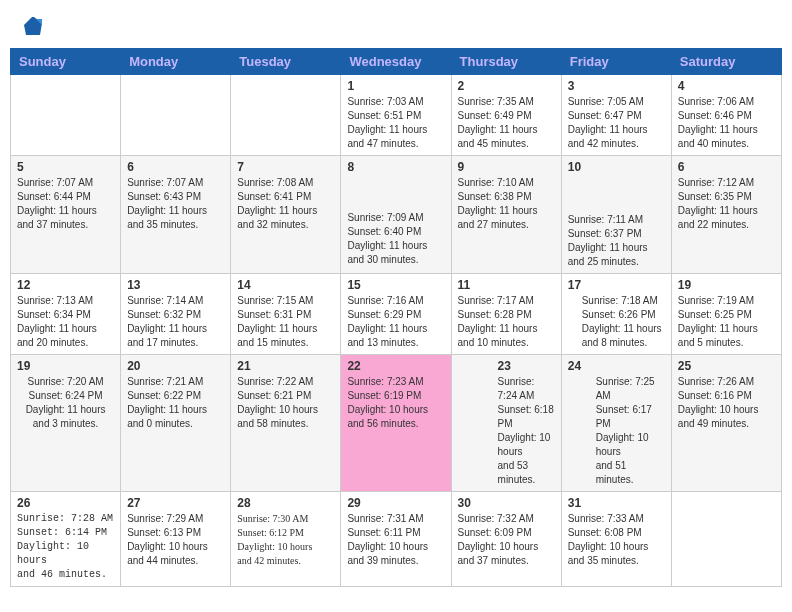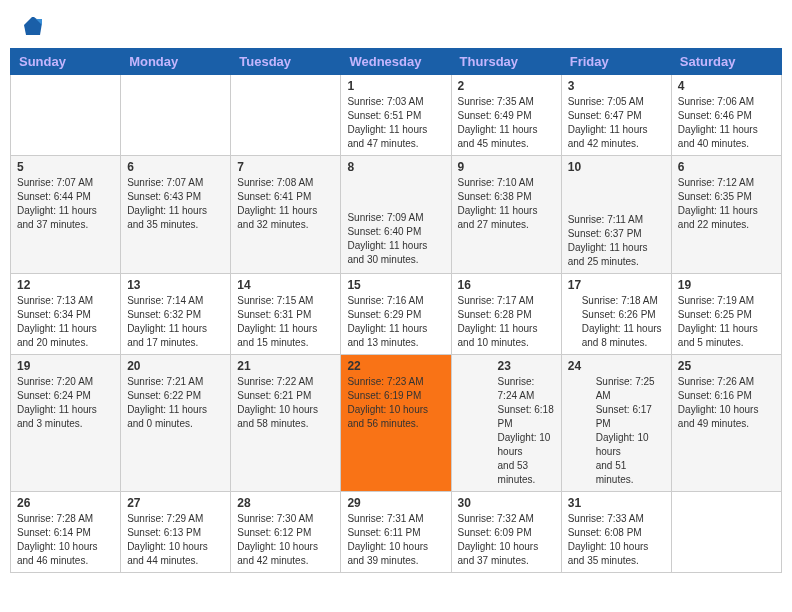--- a/index.html
+++ b/index.html
@@ -215,21 +215,21 @@
 and 15 minutes.</div>
         </td>
         <td>
           <div class="day-number">15</div>
           <div class="day-info" style="white-space: pre-line;">Sunrise: 7:16 AM
 Sunset: 6:29 PM
 Daylight: 11 hours
 and 13 minutes.</div>
         </td>
         <td>
-          <div class="day-number">16</div>
+          <div class="day-number">11</div>
           <div class="day-info" style="white-space: pre-line;">Sunrise: 7:17 AM
 Sunset: 6:28 PM
 Daylight: 11 hours
 and 10 minutes.</div>
         </td>
         <td>
           <div class="day-number">17</div>
           <div class="day-info" style="white-space: pre-line; margin-left: 14px;">Sunrise: 7:18 AM
 Sunset: 6:26 PM
 Daylight: 11 hours
@@ -239,40 +239,40 @@
           <div class="day-number">19</div>
           <div class="day-info" style="white-space: pre-line;">Sunrise: 7:19 AM
 Sunset: 6:25 PM
 Daylight: 11 hours
 and 5 minutes.</div>
         </td>
       </tr>
       <tr>
         <td style="background: rgb(245, 245, 245);">
           <div class="day-number">19</div>
-          <div class="day-info" style="white-space: pre-line;">Sunrise: 7:20 AM
+          <div class="day-info" style="white-space: pre-line; text-align: center;">Sunrise: 7:20 AM
 Sunset: 6:24 PM
 Daylight: 11 hours
 and 3 minutes.</div>
         </td>
         <td style="background: rgb(245, 245, 245);">
           <div class="day-number">20</div>
           <div class="day-info" style="white-space: pre-line;">Sunrise: 7:21 AM
 Sunset: 6:22 PM
 Daylight: 11 hours
 and 0 minutes.</div>
         </td>
         <td style="background: rgb(245, 245, 245);">
           <div class="day-number">21</div>
           <div class="day-info" style="white-space: pre-line;">Sunrise: 7:22 AM
 Sunset: 6:21 PM
 Daylight: 10 hours
 and 58 minutes.</div>
         </td>
-        <td style="background: #f97316;">
+        <td style="background: #f9a8d4;">
           <div class="day-number">22</div>
           <div class="day-info" style="white-space: pre-line;">Sunrise: 7:23 AM
 Sunset: 6:19 PM
 Daylight: 10 hours
 and 56 minutes.</div>
         </td>
         <td style="background: rgb(245, 245, 245); padding-left: 46px;">
           <div class="day-number">23</div>
           <div class="day-info" style="white-space: pre-line;">Sunrise: 7:24 AM
 Sunset: 6:18 PM
@@ -290,35 +290,35 @@
           <div class="day-number">25</div>
           <div class="day-info" style="white-space: pre-line;">Sunrise: 7:26 AM
 Sunset: 6:16 PM
 Daylight: 10 hours
 and 49 minutes.</div>
         </td>
       </tr>
       <tr>
         <td>
           <div class="day-number">26</div>
-          <div class="day-info" style="white-space: pre-line;">Sunrise: 7:28 AM
+          <div class="day-info" style="white-space: pre-line; font-family: Liberation Mono, monospace;">Sunrise: 7:28 AM
 Sunset: 6:14 PM
 Daylight: 10 hours
 and 46 minutes.</div>
         </td>
         <td>
           <div class="day-number">27</div>
           <div class="day-info" style="white-space: pre-line;">Sunrise: 7:29 AM
 Sunset: 6:13 PM
 Daylight: 10 hours
 and 44 minutes.</div>
         </td>
         <td>
           <div class="day-number">28</div>
-          <div class="day-info" style="white-space: pre-line;">Sunrise: 7:30 AM
+          <div class="day-info" style="white-space: pre-line; font-family: Liberation Serif, serif;">Sunrise: 7:30 AM
 Sunset: 6:12 PM
 Daylight: 10 hours
 and 42 minutes.</div>
         </td>
         <td>
           <div class="day-number">29</div>
           <div class="day-info" style="white-space: pre-line;">Sunrise: 7:31 AM
 Sunset: 6:11 PM
 Daylight: 10 hours
 and 39 minutes.</div>

